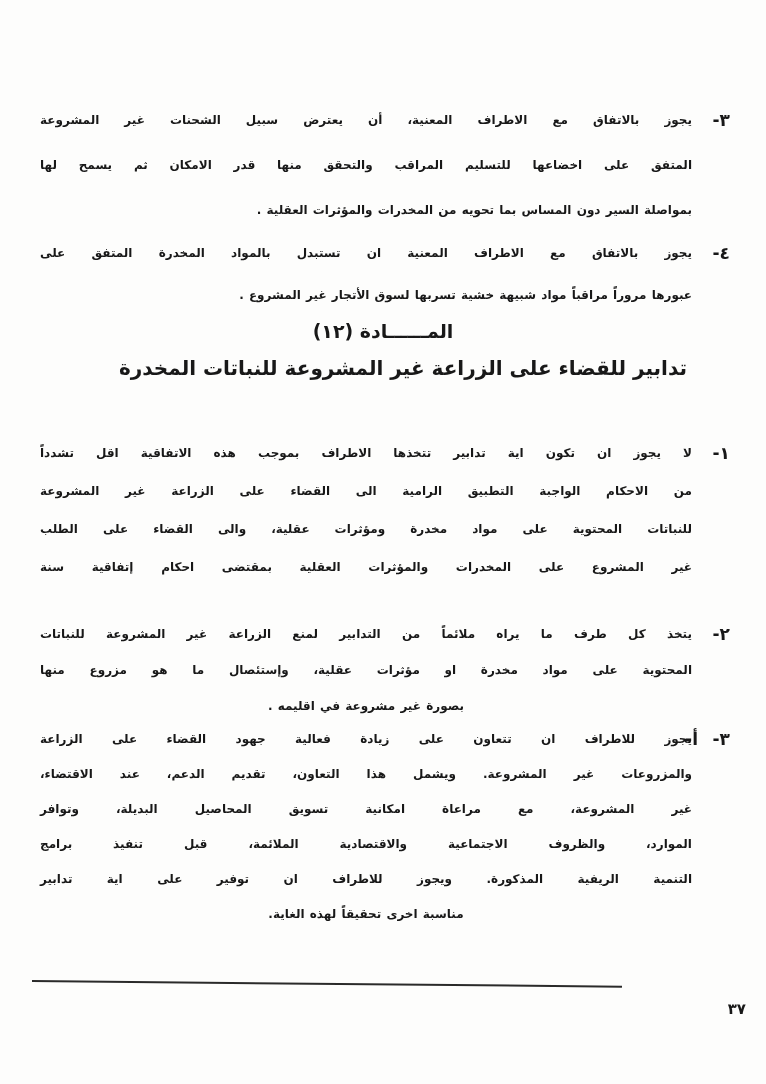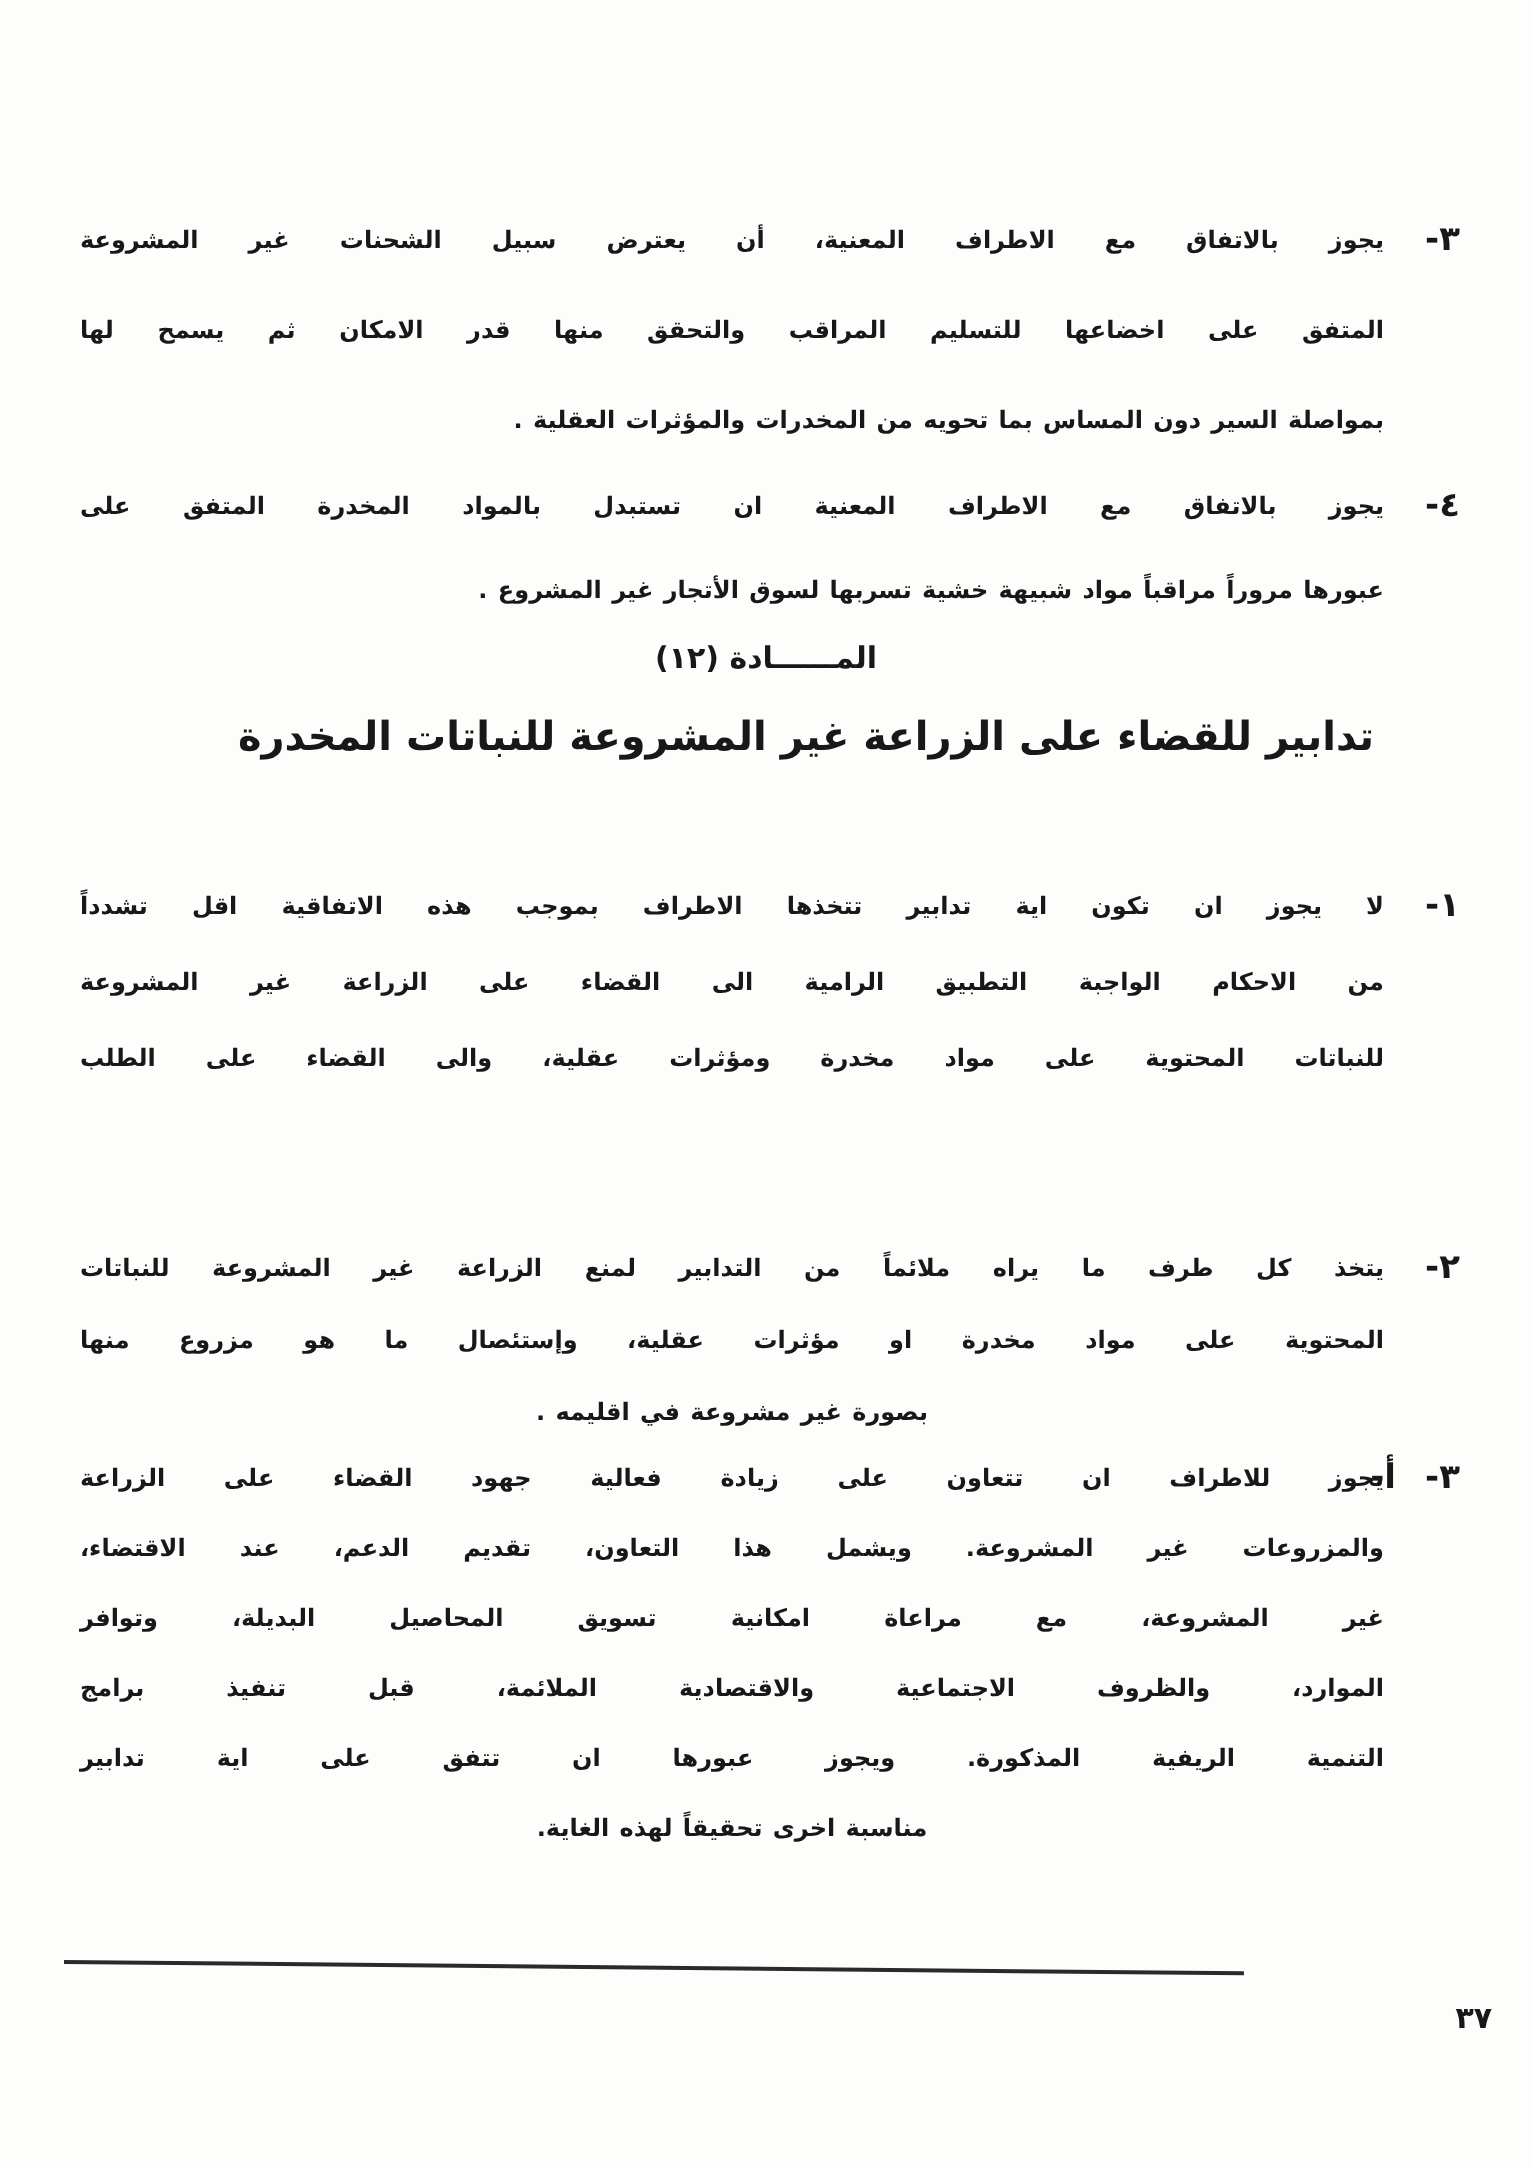--- a/index.html
+++ b/index.html
@@ -60,21 +60,21 @@
   .end-center {
     text-align: center;
     text-align-last: center;
   }
   #article-title {
     position: absolute;
     top: 320px;
     left: 0;
     right: 0;
     text-align: center;
-    font-size: 15px;
+    font-size: 19px;
   }
   .subtitle {
     position: absolute;
     left: 0;
     right: 0;
     text-align: center;
     font-size: 20px;
     letter-spacing: 0.5px;
     margin-left: 40px;
   }
@@ -122,41 +122,42 @@
 
   <div id="article-title">المــــــادة (١٢)</div>
   <div id="subtitle-1" class="subtitle">تدابير للقضاء على الزراعة غير المشروعة للنباتات المخدرة</div>
 
   <div class="para lh38" style="top:434px;">
     <span class="marker">١-</span>
     <div class="lines">
       <div class="line">لا يجوز ان تكون اية تدابير تتخذها الاطراف بموجب هذه الاتفاقية اقل تشدداً</div>
       <div class="line">من الاحكام الواجبة التطبيق الرامية الى القضاء على الزراعة غير المشروعة</div>
       <div class="line">للنباتات المحتوية على مواد مخدرة ومؤثرات عقلية، والى القضاء على الطلب</div>
+      <div class="line">غير المشروع على المخدرات والمؤثرات العقلية بمقتضى احكام إتفاقية سنة</div>
     </div>
   </div>
 
   <div class="para lh36" style="top:616px;">
     <span class="marker">٢-</span>
     <div class="lines">
       <div class="line">يتخذ كل طرف ما يراه ملائماً من التدابير لمنع الزراعة غير المشروعة للنباتات</div>
       <div class="line">المحتوية على مواد مخدرة او مؤثرات عقلية، وإستئصال ما هو مزروع منها</div>
       <div class="line end-center">بصورة غير مشروعة في اقليمه .</div>
     </div>
   </div>
 
   <div class="para lh35" style="top:722px;">
     <span class="marker">٣-</span>
     <span class="submarker">أ-</span>
     <div class="lines lines-wide">
       <div class="line">يجوز للاطراف ان تتعاون على زيادة فعالية جهود القضاء على الزراعة</div>
       <div class="line">والمزروعات غير المشروعة. ويشمل هذا التعاون، تقديم الدعم، عند الاقتضاء،</div>
       <div class="line">غير المشروعة، مع مراعاة امكانية تسويق المحاصيل البديلة، وتوافر</div>
       <div class="line">الموارد، والظروف الاجتماعية والاقتصادية الملائمة، قبل تنفيذ برامج</div>
-      <div class="line">التنمية الريفية المذكورة. ويجوز عبورها ان تتفق على اية تدابير</div>
+      <div class="line">التنمية الريفية المذكورة. ويجوز للاطراف ان توفير على اية تدابير</div>
       <div class="line end-center">مناسبة اخرى تحقيقاً لهذه الغاية.</div>
     </div>
   </div>
 
   <div id="footer-rule"></div>
   <div id="page-number">٣٧</div>
 
 </div>
 
 </body></html>

